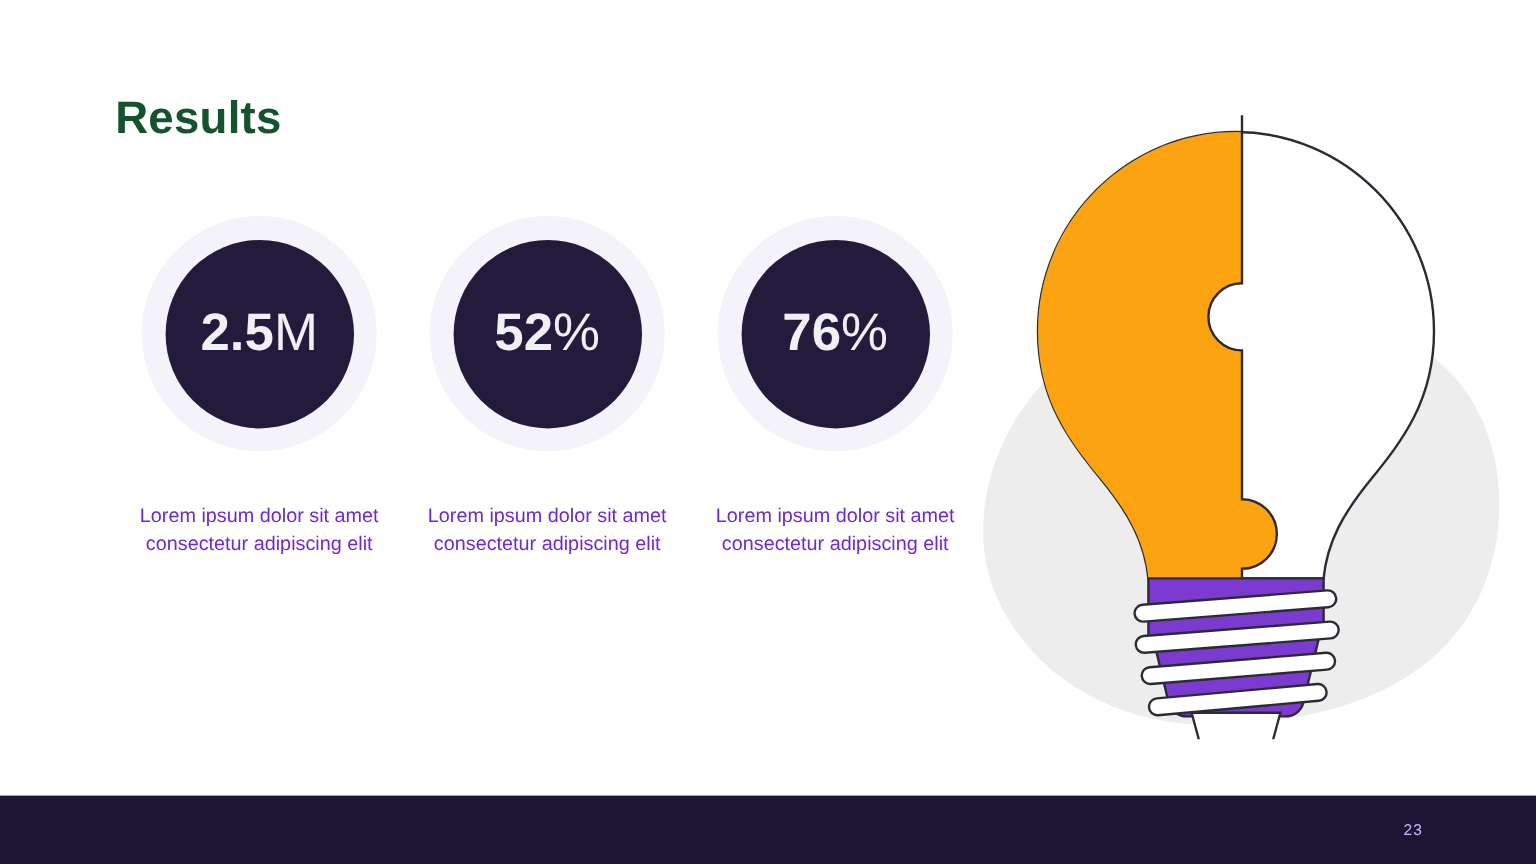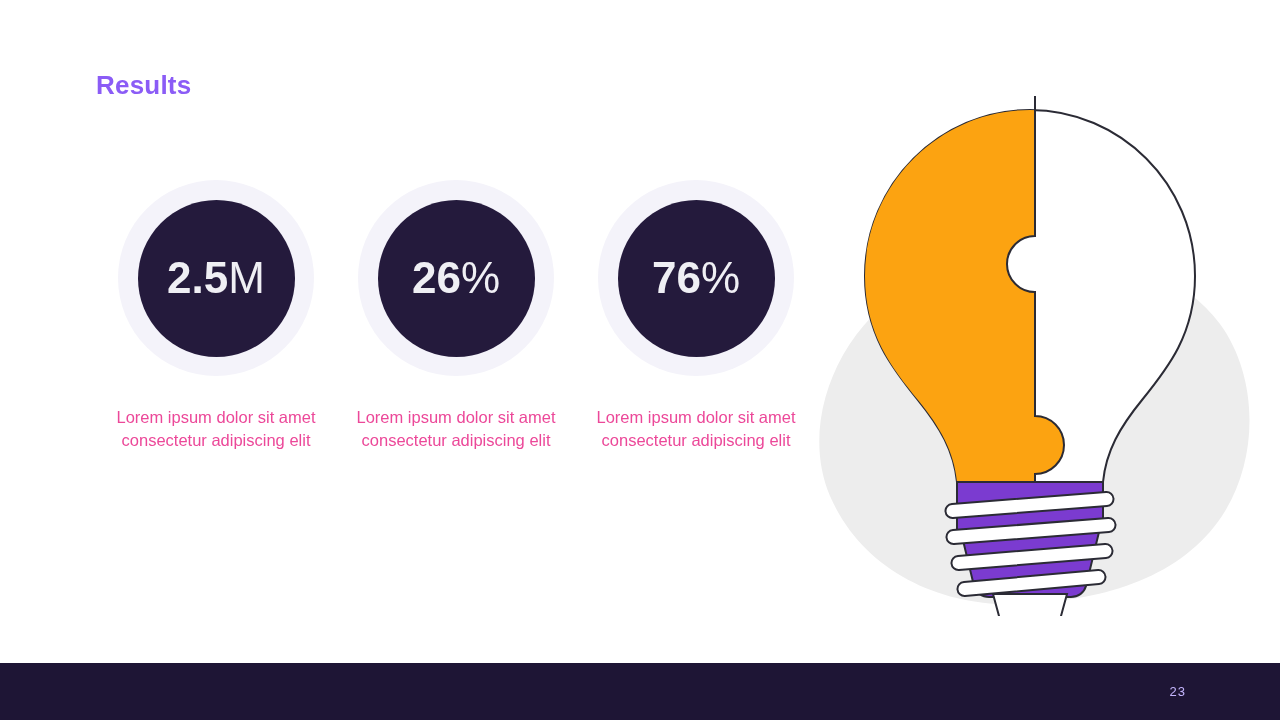--- a/index.html
+++ b/index.html
@@ -17,24 +17,24 @@
     height: 720px;
     background: #ffffff;
     overflow: hidden;
   }
 
   
   #slide-title {
     position: absolute;
     left: 96px;
     top: 54px;
-    font-size: 26px;
+    font-size: 38px;
     font-weight: 700;
     letter-spacing: 0.2px;
-    color: #8b5cf6;
+    color: #14532d;
     line-height: 1.1;
   }
 
   
   .stats-row {
     position: absolute;
     left: 96px;
     top: 180px;
     width: 720px;
     display: flex;
@@ -73,26 +73,26 @@
     white-space: nowrap;
   }
   .stat-value .num {
     font-weight: 700;
     margin-top: 20px;
   }
   .stat-value .unit {
     font-weight: 300;
   }
   .stat-caption {
-    margin-top: 30px;
+    margin-top: 43px;
     width: 200px;
     text-align: center;
     font-size: 16.5px;
     line-height: 1.42;
-    color: #ec4899;
+    color: #6d28d9;
   }
 
   
   #illustration {
     position: absolute;
     left: 790px;
     top: 96px;
     width: 480px;
     height: 520px;
   }
@@ -137,21 +137,21 @@
           </div>
         </div>
       </div>
       <div class="stat-caption">Lorem ipsum dolor sit amet consectetur adipiscing elit</div>
     </div>
 
     <div class="stat-item">
       <div class="stat-ring">
         <div class="stat-disc">
           <div class="stat-value">
-            <span class="num">26</span><span class="unit">%</span>
+            <span class="num">52</span><span class="unit">%</span>
           </div>
         </div>
       </div>
       <div class="stat-caption">Lorem ipsum dolor sit amet consectetur adipiscing elit</div>
     </div>
 
     <div class="stat-item">
       <div class="stat-ring">
         <div class="stat-disc">
           <div class="stat-value">

